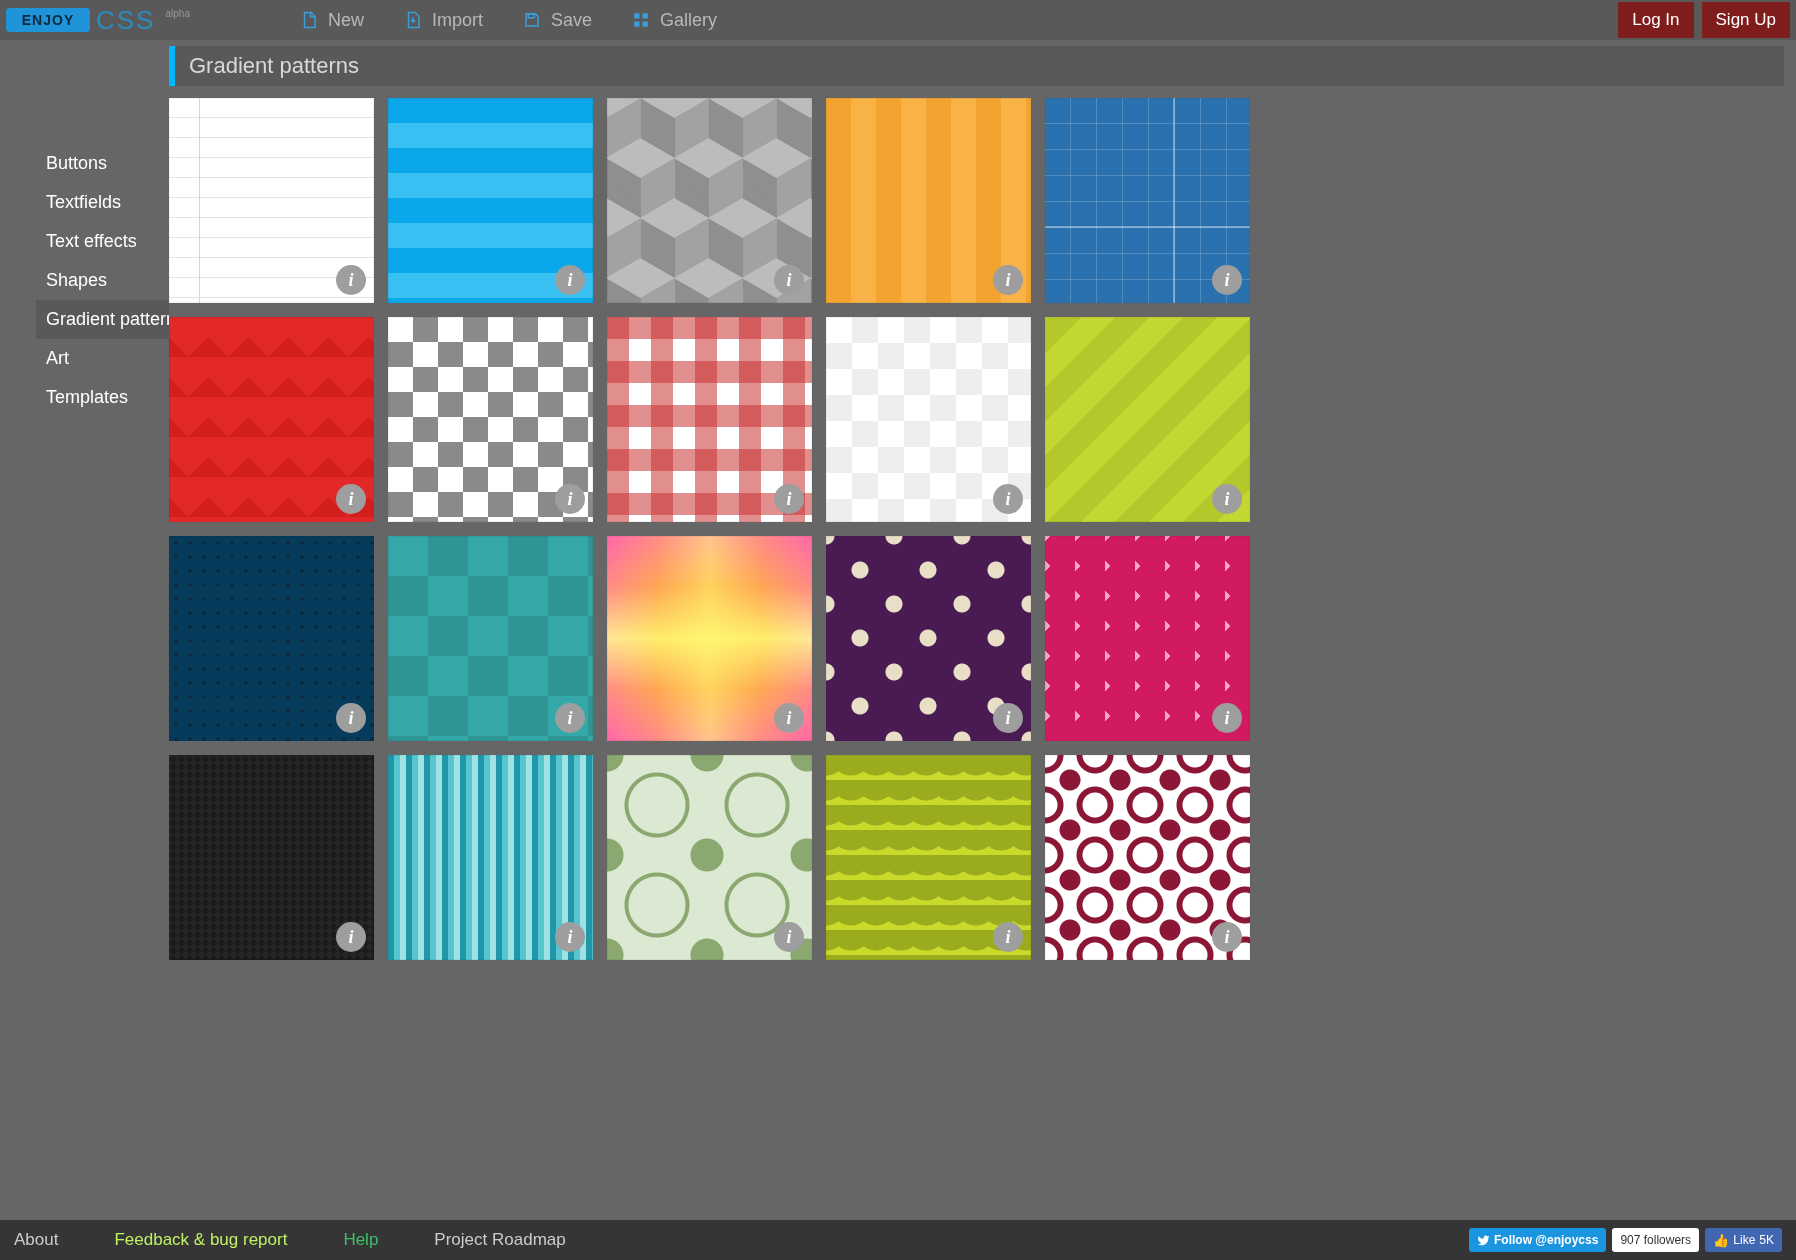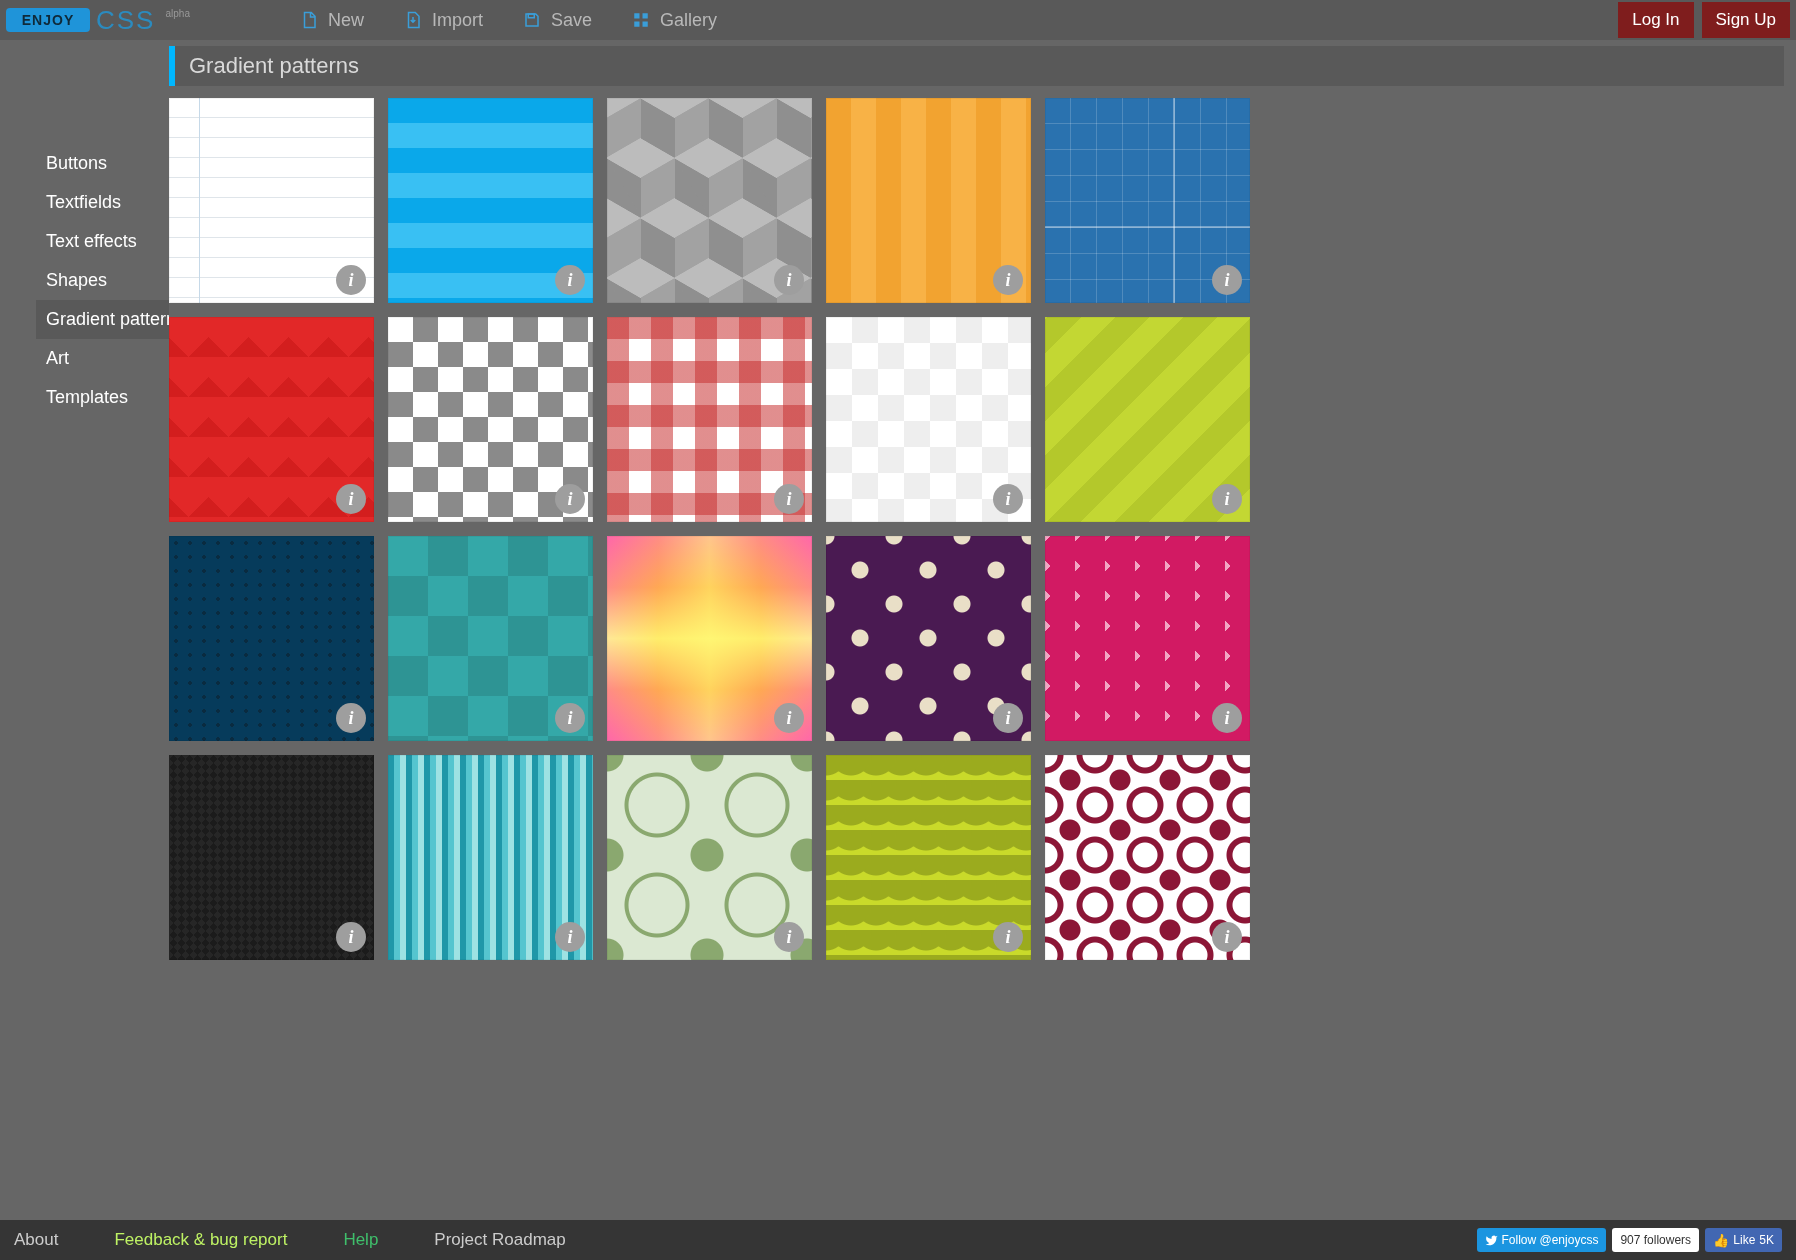--- a/index.html
+++ b/index.html
@@ -223,21 +223,21 @@
   .footer{
     position:absolute;bottom:0;left:0;right:0;height:40px;background:#353535;
     display:flex;align-items:center;padding:0 14px;gap:56px;font-size:17px;
   }
   .footer a{text-decoration:none;cursor:pointer;}
   .f-about{color:#ccc;}
   .f-feedback{color:#bef264;}
   .f-help{color:#3fbf6b;}
   .f-roadmap{color:#ccc;}
   .footer-social{margin-left:auto;display:flex;gap:6px;align-items:center;}
-  .tw-btn{background:#1b95e0;color:#fff;border:none;border-radius:3px;height:24px;padding:0 8px;font-size:12px;cursor:pointer;display:flex;align-items:center;gap:4px;}
+  .tw-btn{background:#1b95e0;color:#fff;border:none;border-radius:3px;height:24px;padding:0 8px;font-size:12px;cursor:pointer;display:flex;align-items:center;gap:4px;font-weight:bold;}
   .tw-count{background:#fff;color:#333;border-radius:3px;height:24px;padding:0 8px;font-size:12px;display:flex;align-items:center;}
   .fb-like{background:#4267b2;color:#fff;border-radius:3px;height:24px;padding:0 8px;font-size:12px;display:flex;align-items:center;gap:4px;}
   .fb-like .thumb{font-size:13px;}
 </style>
 </head>
 <body>
 
 <div class="topbar">
   <div class="logo">
     <span class="logo-enjoy">ENJOY</span>

